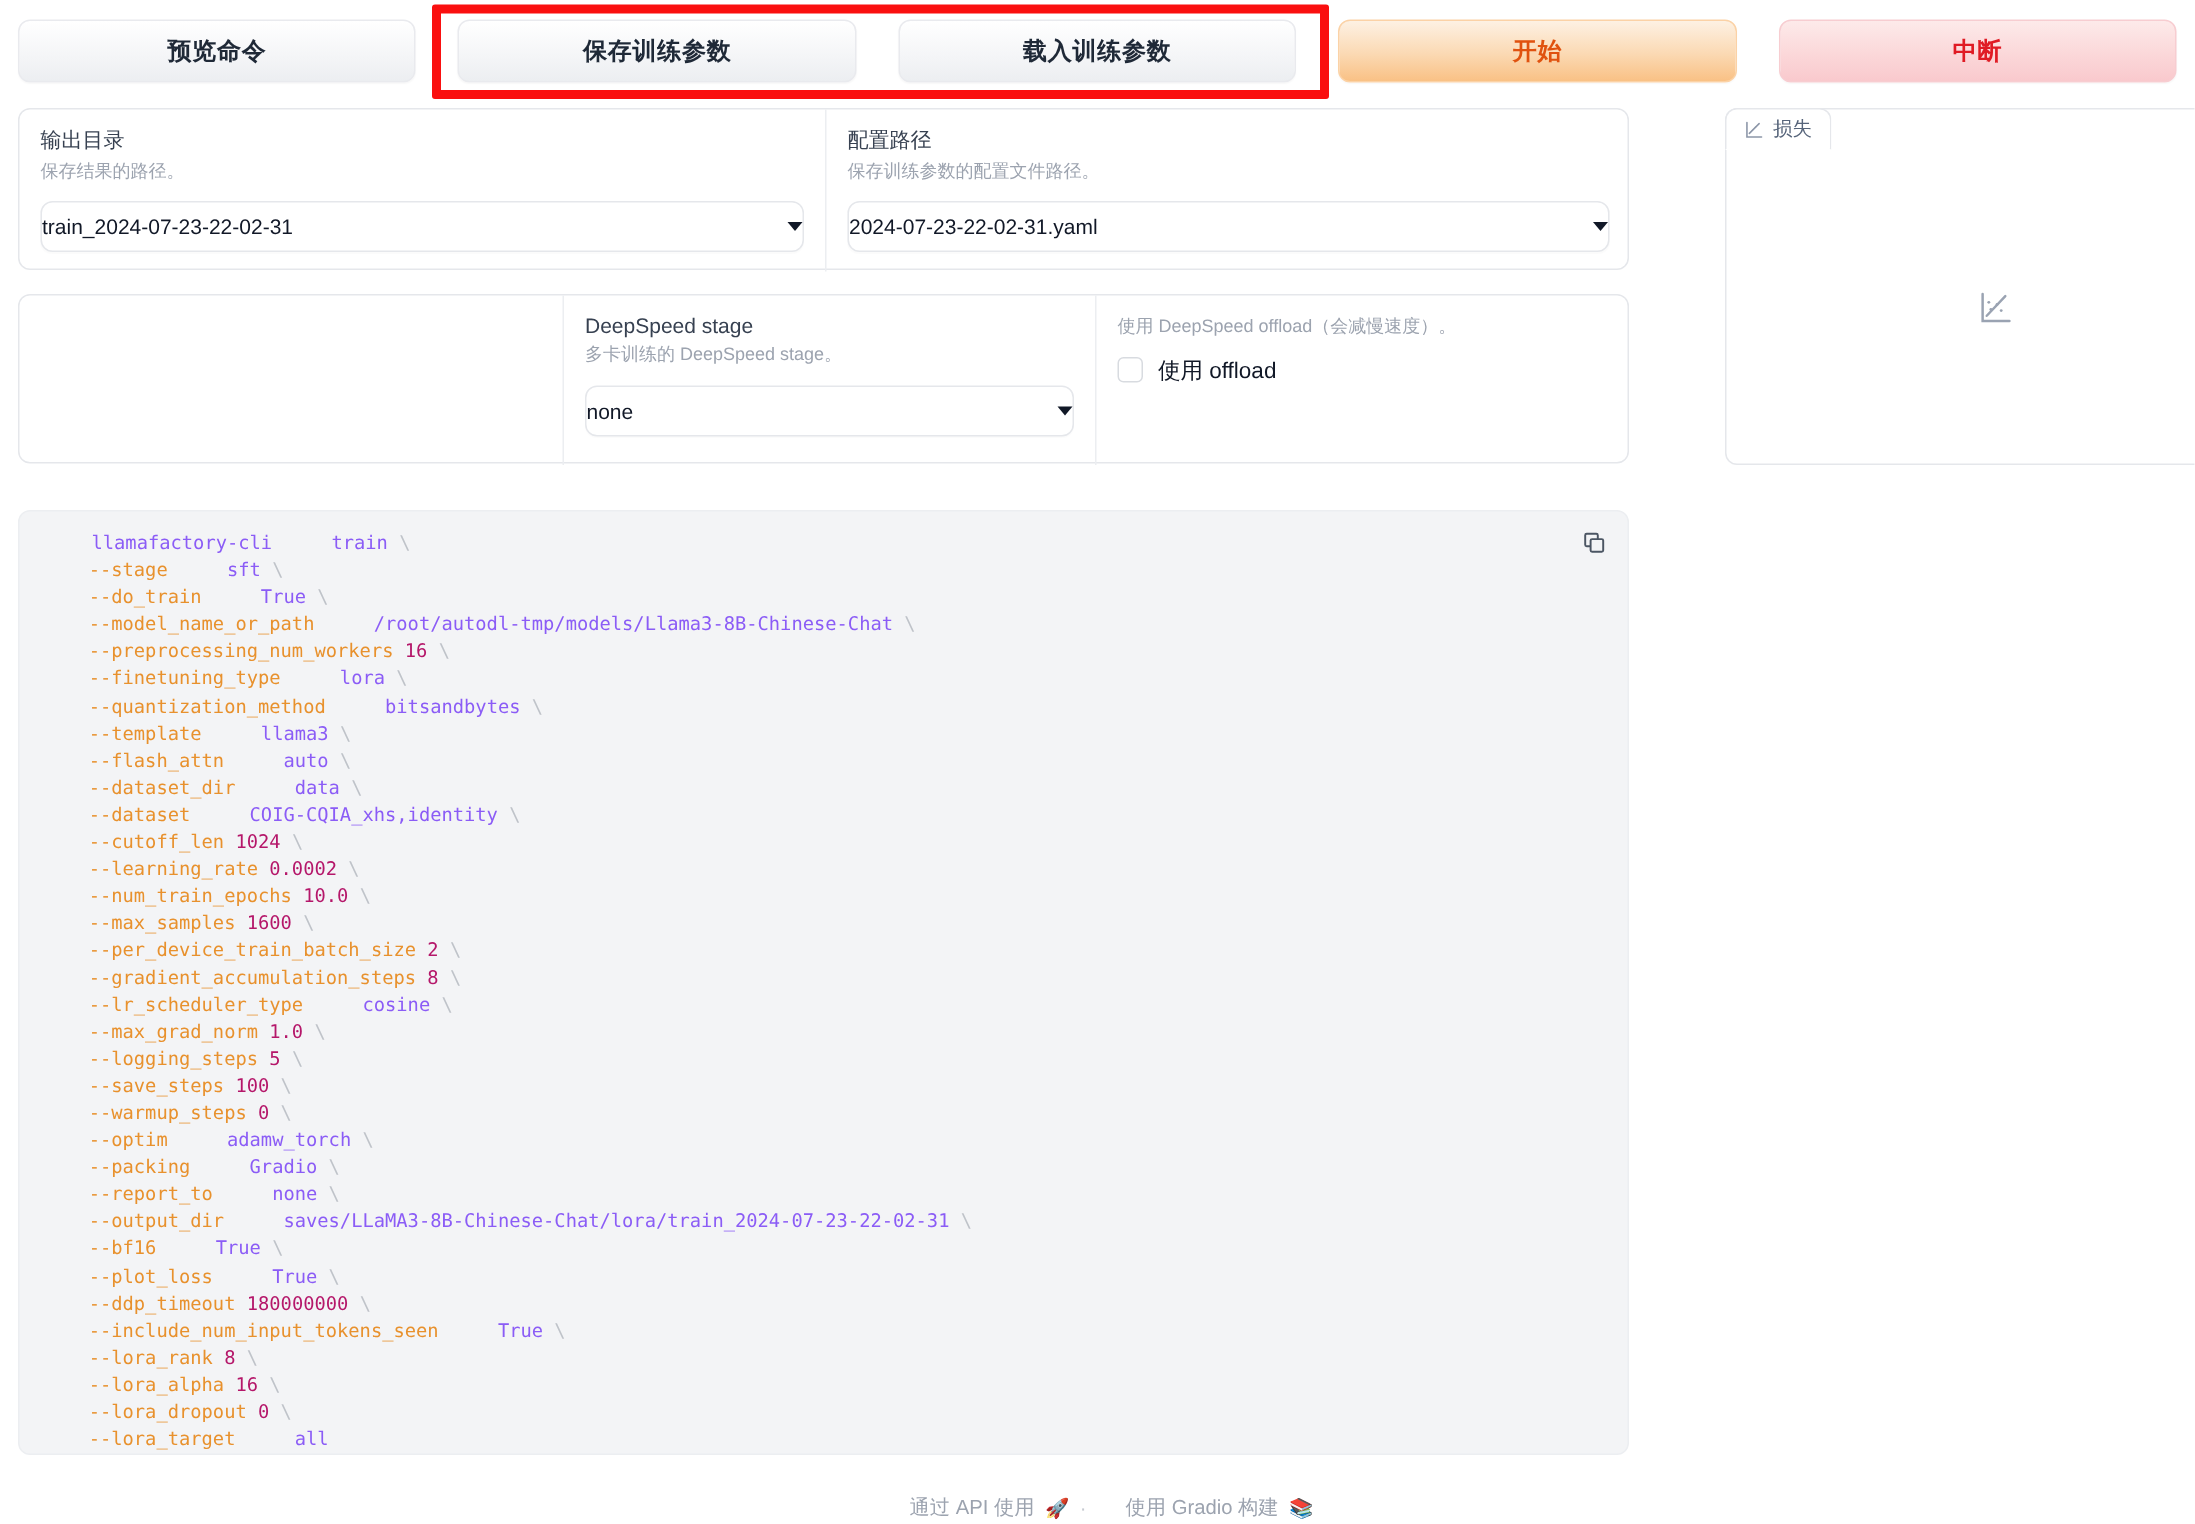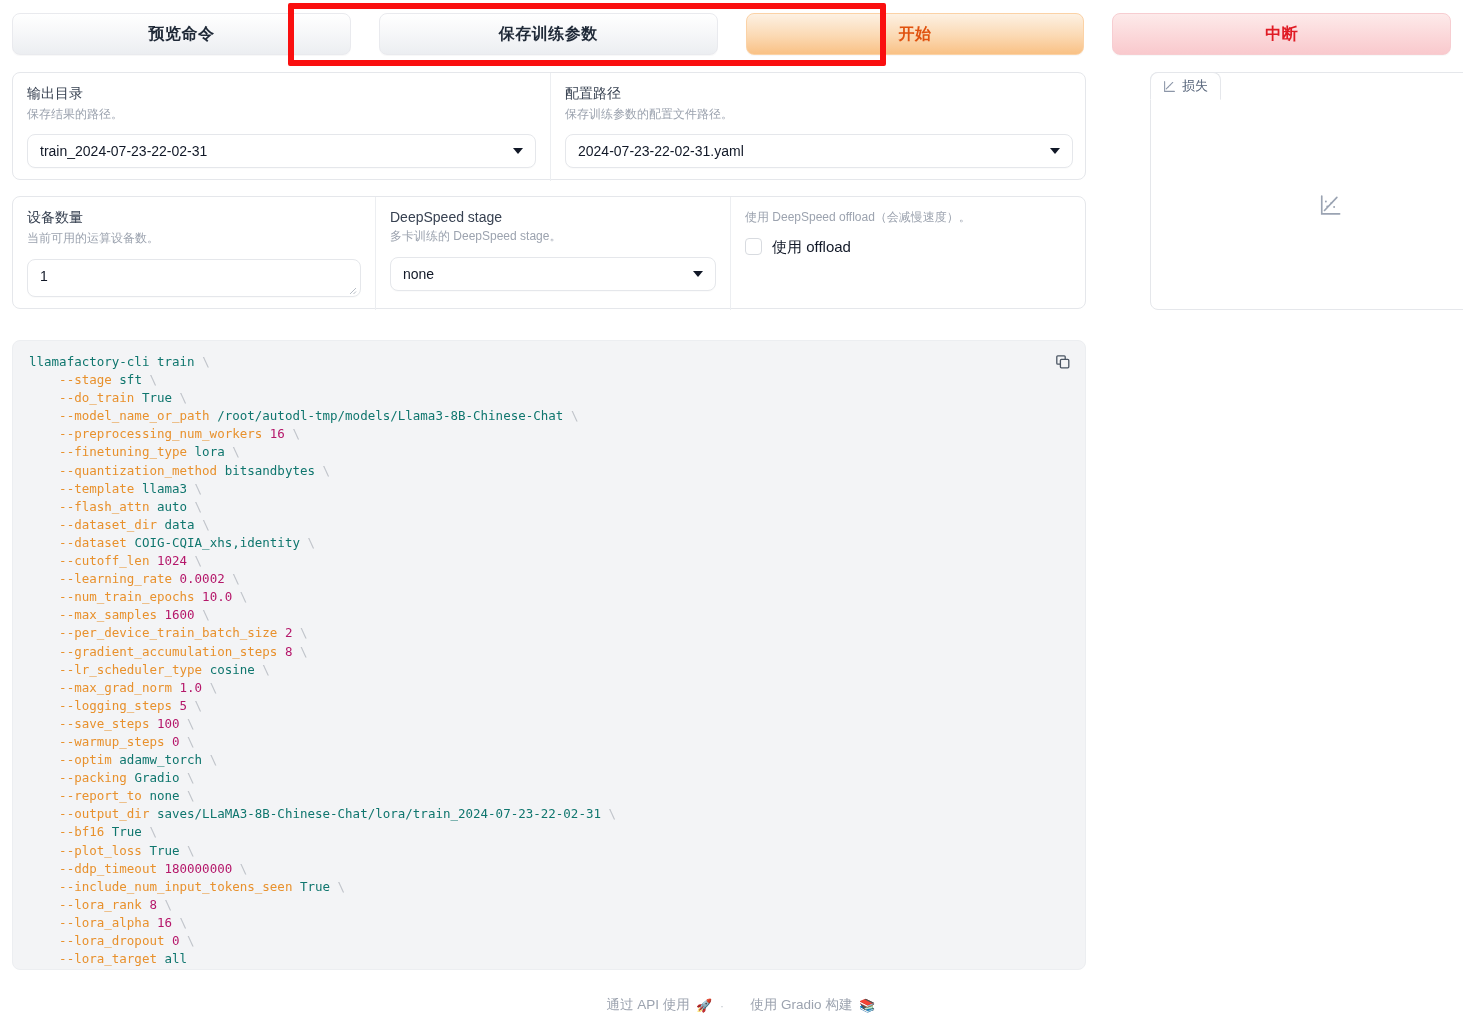--- a/index.html
+++ b/index.html
@@ -67,21 +67,21 @@
   }
   .panel-label { font-size: 14px; color: #374151; margin-bottom: 3px; }
   .panel-info  { font-size: 12px; color: #9ca3af; }
 
   .field-box {
     background: #ffffff;
     border: 1px solid #e5e7eb;
     border-radius: 8px;
     height: 34px;
     display: flex; align-items: center;
-    padding: 0 12px;
+    padding: 0 0;
     font-size: 14px;
     color: #111827;
     box-shadow: 0 1px 1px rgba(0,0,0,.02);
   }
   .field-box .value { flex: 1; }
   .caret {
     width: 0; height: 0;
     border-left: 5px solid transparent;
     border-right: 5px solid transparent;
     border-top: 6px solid #111827;
@@ -169,21 +169,21 @@
     margin: 0;
     font-family: "DejaVu Sans Mono", "Liberation Mono", monospace;
     font-size: 12.5px;
     line-height: 18.1px;
     color: #1f2937;
     white-space: pre;
   }
   .tok-flag { color: #e8912d; }
   .tok-num  { color: #b5176a; }
   .tok-cont { color: #bfc3c9; }
-  .tok-plain{ color: #0f766e; }
+  .tok-plain{ color: #8b5cf6; margin-left: 32px; }
 
   
   .footer {
     position: absolute; left: 0; top: 996px; width: 1463px;
     display: flex; align-items: center; justify-content: center; gap: 7px;
     font-size: 13.5px; color: #9ca3af;
   }
   .footer a { color: #9ca3af; text-decoration: none; cursor: pointer; margin-left: 19px; }
   .footer .dot { color: #c6cad0; }
   .emoji { font-size: 13px; }
@@ -192,20 +192,23 @@
 <body>
 
 <div class="page">
 
   <div class="toolbar">
     <div class="btn btn-grey">
       <span>预览命令</span>
     </div>
     <div class="btn btn-grey">
       <span>保存训练参数</span>
+    </div>
+    <div class="btn btn-grey">
+      <span>载入训练参数</span>
     </div>
     <div class="btn btn-primary">
       <span>开始</span>
     </div>
     <div class="btn btn-stop">
       <span>中断</span>
     </div>
   </div>
   <div class="annotation-box"></div>
 
@@ -248,32 +251,20 @@
           <circle cx="6" cy="9" r=".7" fill="#9aa3b2" stroke="none"></circle>
           <circle cx="9" cy="6.5" r=".7" fill="#9aa3b2" stroke="none"></circle>
           <circle cx="5" cy="5.5" r=".7" fill="#9aa3b2" stroke="none"></circle>
           <circle cx="11" cy="9.5" r=".7" fill="#9aa3b2" stroke="none"></circle>
         </svg>
       </span>
     </div>
   </div>
 
   <div class="row2 panel">
-    <div class="cell c1">
-      <div class="panel-label">设备数量</div>
-      <div class="panel-info">当前可用的运算设备数。</div>
-      <div class="textarea-box">
-        <span>1</span>
-        <span class="resize-grip">
-          <svg width="12" height="12" viewBox="0 0 12 12" stroke="#b6bcc5" stroke-width="1">
-            <path d="M11 5 L5 11 M11 8.5 L8.5 11"></path>
-          </svg>
-        </span>
-      </div>
-    </div>
     <div class="cell c2">
       <div class="panel-label">DeepSpeed stage</div>
       <div class="panel-info">多卡训练的 DeepSpeed stage。</div>
       <div class="field-box">
         <span class="value">none</span>
         <span class="caret"></span>
       </div>
     </div>
     <div class="cell c3">
       <div class="offload-desc">使用 DeepSpeed offload（会减慢速度）。</div>

